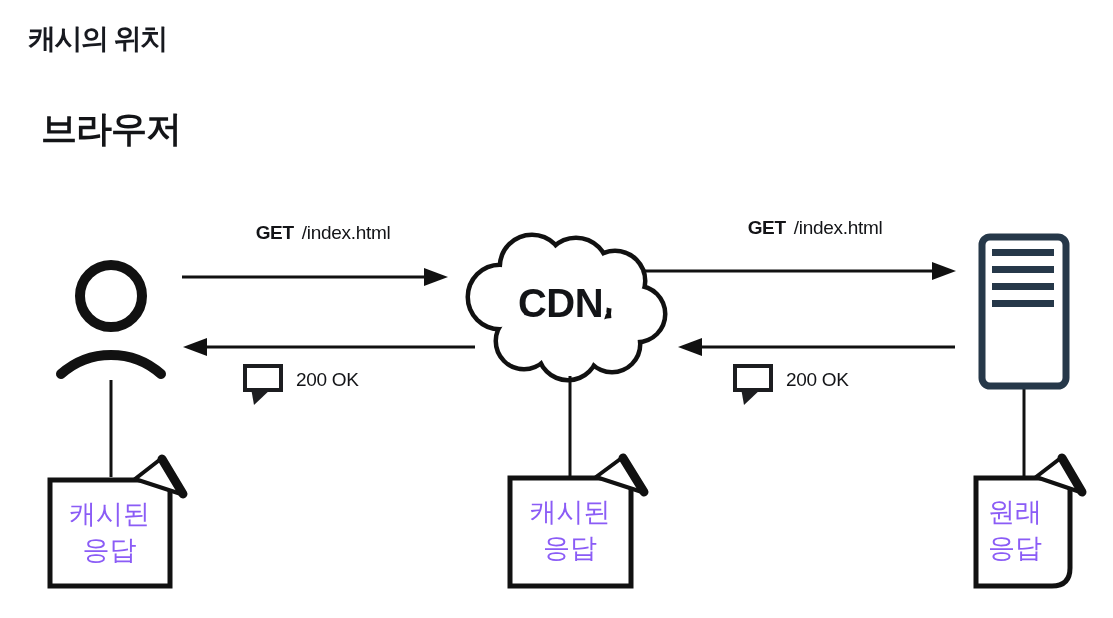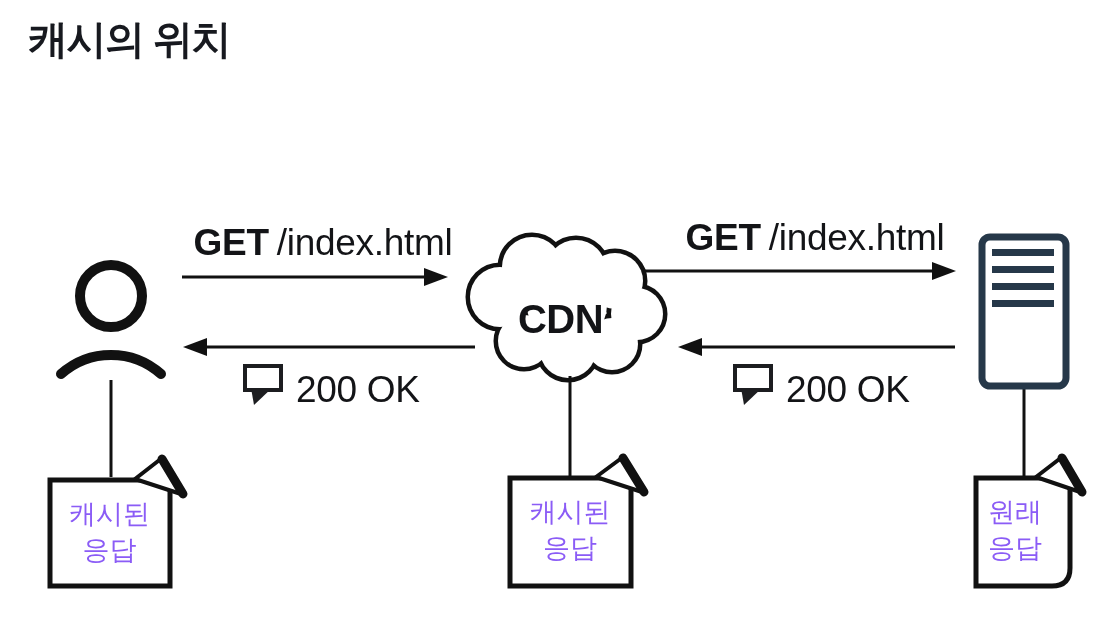--- a/index.html
+++ b/index.html
@@ -2,26 +2,26 @@
 <html><head>
 <meta charset="utf-8">
 <style>
   html,body{margin:0;padding:0;background:#ffffff;}
   .stage{
     position:relative;width:1113px;height:618px;background:#ffffff;overflow:hidden;
     font-family:"Liberation Sans",sans-serif;color:#131417;
   }
   .stage svg{position:absolute;left:0;top:0;}
   .t{position:absolute;white-space:nowrap;}
-  .title{left:28px;top:12px;font-size:40px;font-weight:800;letter-spacing:-1.5px;color:#17191f;}
+  .title{left:28px;top:20px;font-size:28px;font-weight:800;letter-spacing:-1.5px;color:#17191f;}
   .node-label{font-weight:800;font-size:36px;line-height:1.18;text-align:center;letter-spacing:-1px;}
   .user-label{left:11px;top:108px;width:200px;white-space:normal;}
   .server-label{left:930px;top:160px;width:182px;}
-  .cdn-label{left:488px;top:281px;width:145px;text-align:center;font-size:40px;font-weight:800;letter-spacing:-0.5px;margin-top:16px;}
-  .msg{font-size:37px;letter-spacing:-0.3px;}
+  .cdn-label{left:488px;top:281px;width:145px;text-align:center;font-size:40px;font-weight:800;letter-spacing:-0.5px;}
+  .msg{font-size:19px;letter-spacing:-0.3px;}
   .req{width:306px;text-align:center;}
   .req1{left:170px;top:222px;}
   .req2{left:662px;top:217px;}
   .req .m{font-weight:700;margin-right:8px;}
   .ok1{left:296px;top:369px;}
   .ok2{left:786px;top:369px;}
   .doc-label{font-size:27px;line-height:1.32;text-align:center;white-space:normal;color:#8b5cf6;}
   .doc1{left:47px;top:497px;width:125px;}
   .doc2{left:507px;top:495px;width:126px;}
   .doc3{left:973px;top:495px;width:84px;}
@@ -122,20 +122,21 @@
     </g>
     <g>
       <rect x="735" y="366" width="36" height="24" fill="#ffffff" stroke="#1c1d20" stroke-width="4"></rect>
       <path d="M 741 388 L 744 405 L 762 388 Z" fill="#1c1d20"></path>
     </g>
   </svg>
 
   <div class="t title">캐시의 위치</div>
 
   <div class="t node-label user-label">
+    <div>브라우저</div>
   </div>
 
 
   <div class="t cdn-label">CDN</div>
 
   <div class="t msg req req1">
     <span class="m">GET</span><span>/index.html</span>
   </div>
 
   <div class="t msg req req2">

